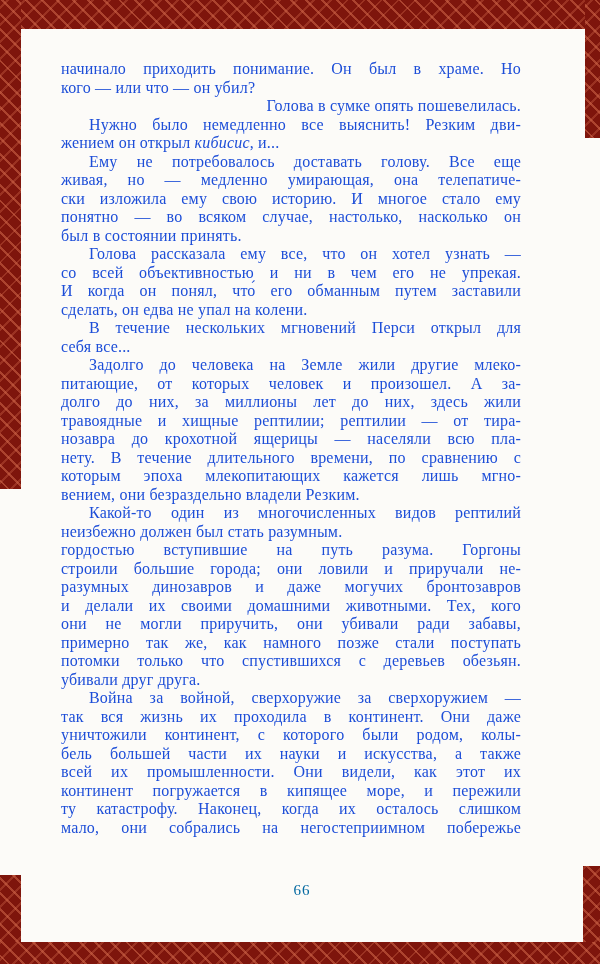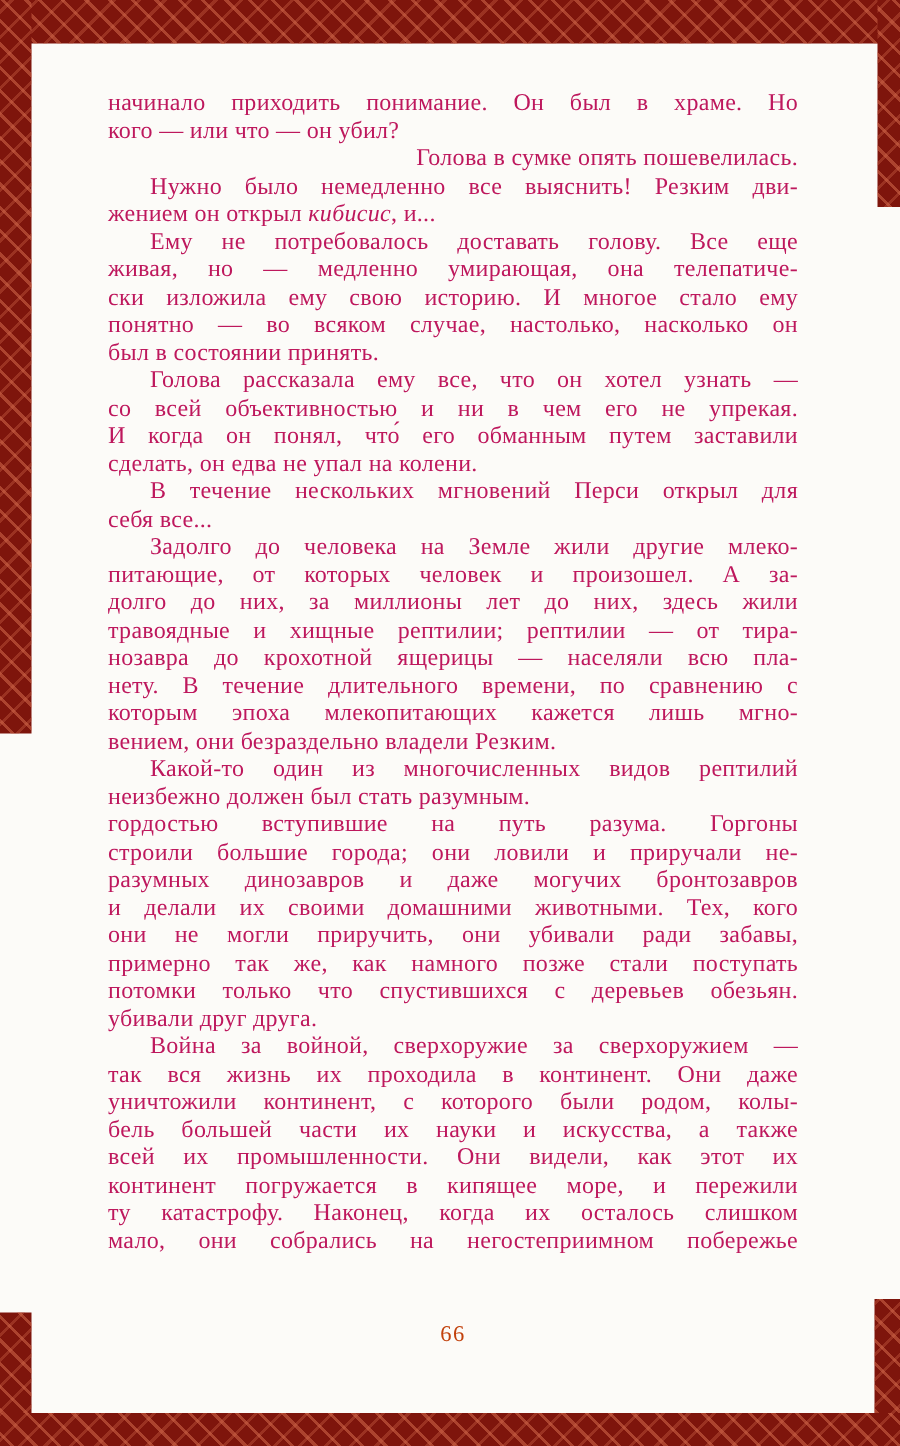--- a/index.html
+++ b/index.html
@@ -26,38 +26,38 @@
   }
   .orn.top{left:0;top:0;width:600px;height:29px;}
   .orn.left-upper{left:0;top:0;width:21px;height:489px;}
   .orn.right-upper{right:0;top:0;width:15px;height:138px;}
   .orn.left-lower{left:0;bottom:0;width:21px;height:89px;}
   .orn.right-lower{right:0;bottom:0;width:17px;height:98px;}
   .orn.bottom{left:0;bottom:0;width:600px;height:22px;}
 
   .text-block{
     position:absolute;
-    left:72px;top:60px;width:460px;
-    color:#be185d;
+    left:61px;top:60px;width:460px;
+    color:#1d4ed8;
     font-size:16px;
     line-height:18.5px;
     letter-spacing:.2px;
   }
   .line{white-space:normal;text-align:left;}
   .line.just{text-align:justify;text-align-last:justify;}
   .line.indent{text-indent:28px;text-align:right;}
   .line i{font-style:italic;margin-top:11px;}
 
   .page-number{
     position:absolute;
     left:72px;width:460px;
     top:882px;
     text-align:center;
     font-size:15px;
-    color:#c2410c;
+    color:#0369a1;
     letter-spacing:1px;
   }
 </style>
 </head>
 <body>
 
 <div class="page">
 
   <div class="orn top"></div>
   <div class="orn left-upper"></div>

